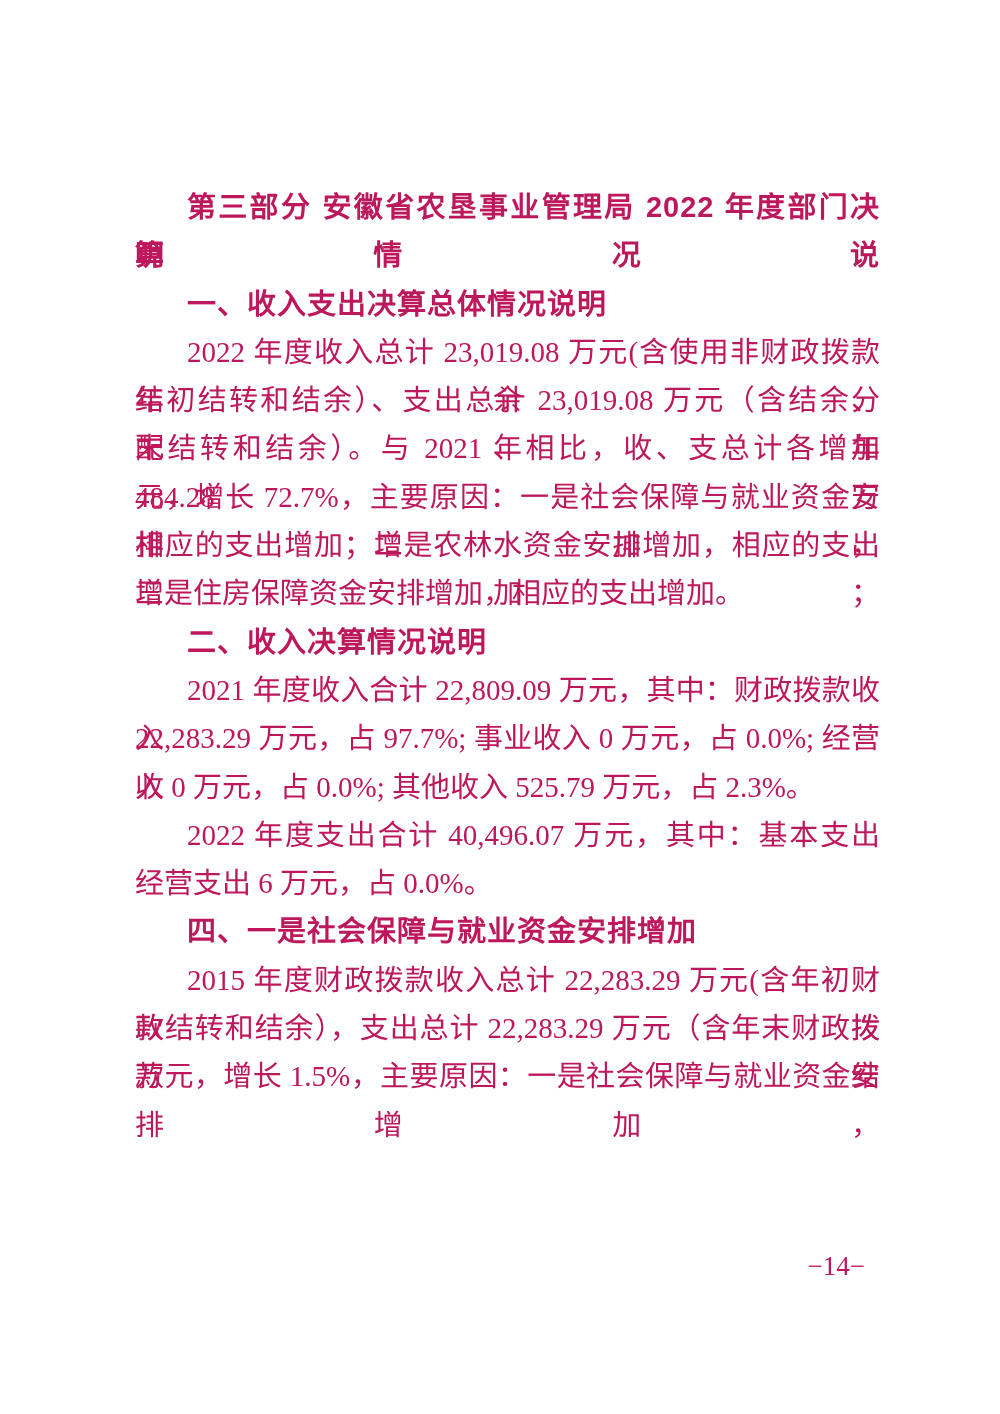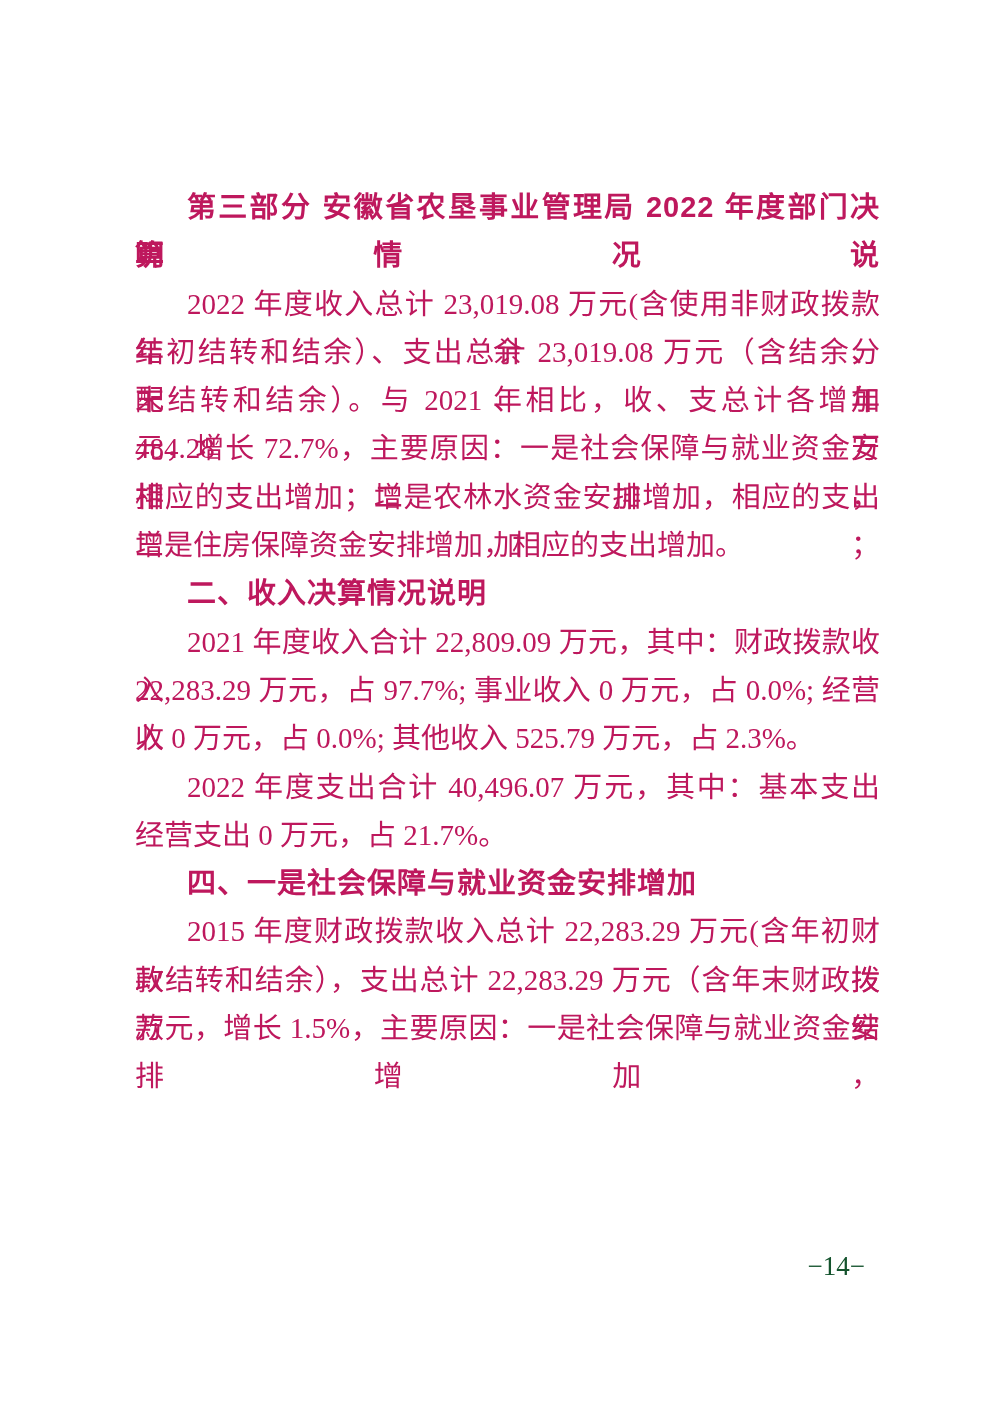--- a/index.html
+++ b/index.html
@@ -50,46 +50,47 @@
     font-weight: bold;
     letter-spacing: 1px;
   }
   .footer-pageno {
     position: absolute;
     top: 1250px;
     right: 135px;
     font-size: 27px;
     line-height: 32px;
     font-family: "Liberation Serif", "DejaVu Serif", serif;
-    color: #14532d;
+    color: #be185d;
   }
 </style>
 </head>
 <body>
 
 <div class="page">
   <main class="text-block">
 
     <p class="line t ind jl">第三部分 安徽省农垦事业管理局 2022 年度部门决算情况说</p>
     <p class="line t">明</p>
 
+    <p class="line h ind">一、收入支出决算总体情况说明</p>
     <p class="line ind jl">2022 年度收入总计 23,019.08 万元(含使用非财政拨款结余、</p>
     <p class="line jl">年初结转和结余）、支出总计 23,019.08 万元（含结余分配、年</p>
     <p class="line jl">末结转和结余）。与 2021 年相比，收、支总计各增加 484.28 万</p>
     <p class="line jl">元，增长 72.7%，主要原因：一是社会保障与就业资金安排增加，</p>
     <p class="line jl">相应的支出增加；二是农林水资金安排增加，相应的支出增加；</p>
     <p class="line">三是住房保障资金安排增加，相应的支出增加。</p>
 
     <p class="line h ind">二、收入决算情况说明</p>
     <p class="line ind jl">2021 年度收入合计 22,809.09 万元，其中：财政拨款收入</p>
     <p class="line jl">22,283.29 万元，占 97.7%; 事业收入 0 万元，占 0.0%; 经营收</p>
     <p class="line">入 0 万元，占 0.0%; 其他收入 525.79 万元，占 2.3%。</p>
 
     <p class="line ind jl">2022 年度支出合计 40,496.07 万元，其中：基本支出</p>
-    <p class="line">经营支出 0 万元，占 21.7%。</p>
+    <p class="line">经营支出 6 万元，占 0.0%。</p>
 
     <p class="line h ind">四、一是社会保障与就业资金安排增加</p>
     <p class="line ind jl">2015 年度财政拨款收入总计 22,283.29 万元(含年初财政拨</p>
     <p class="line jl">款结转和结余），支出总计 22,283.29 万元（含年末财政拨款结</p>
     <p class="line jl">万元，增长 1.5%，主要原因：一是社会保障与就业资金安排增加，</p>
 
   </main>
 
   <div class="footer-pageno">−14−</div>
 </div>

